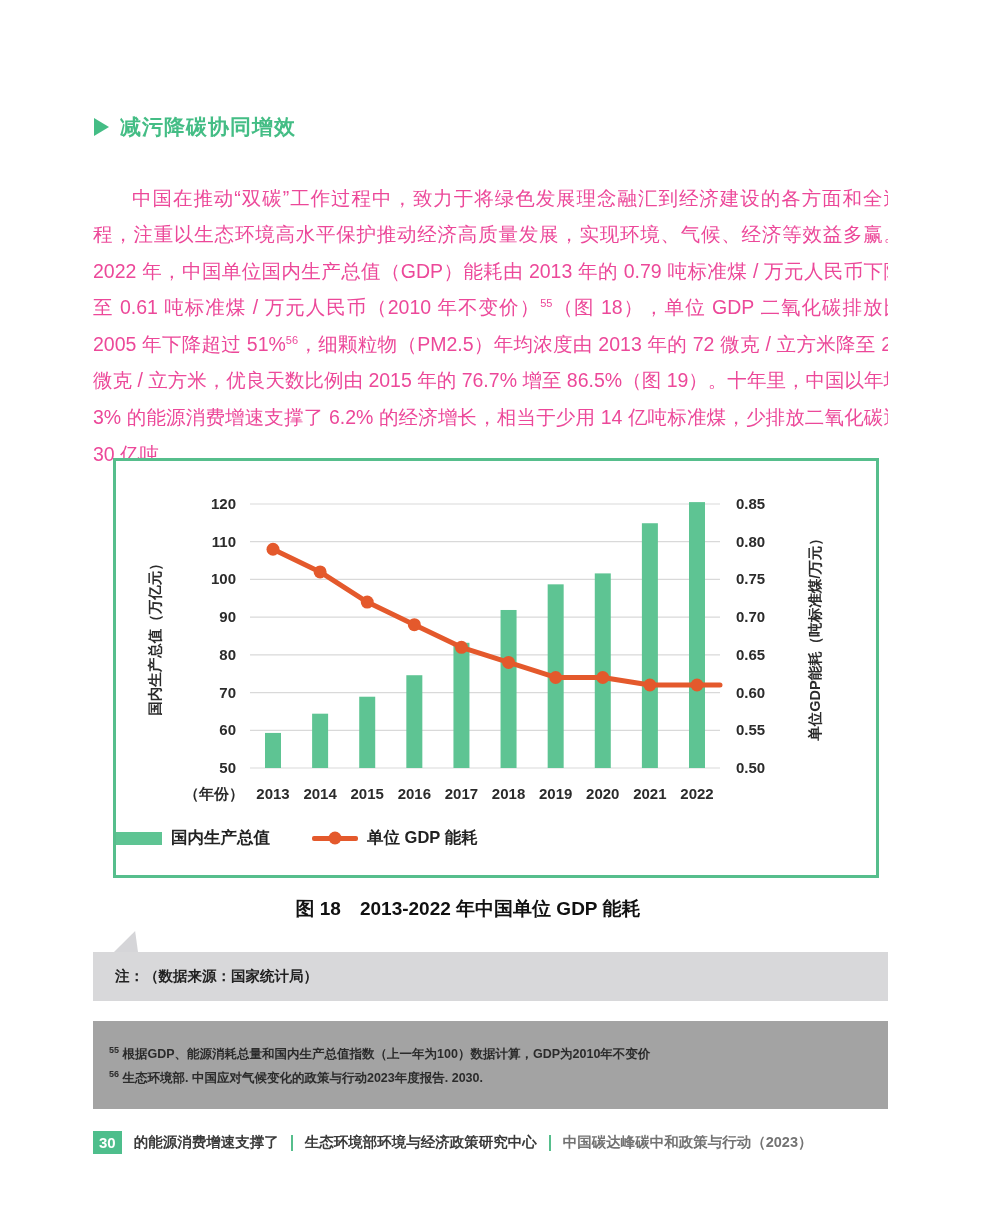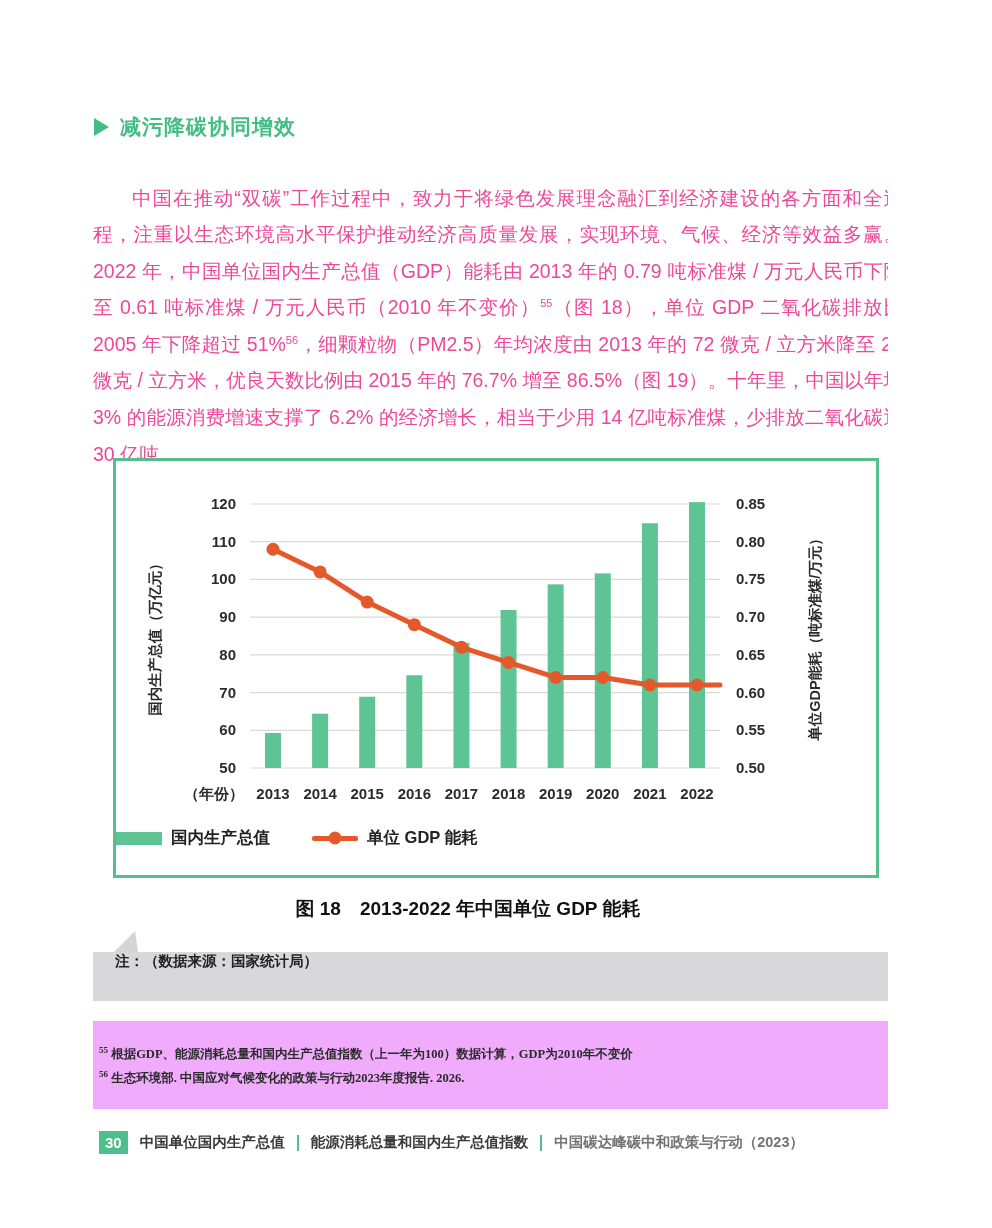--- a/index.html
+++ b/index.html
@@ -27,31 +27,31 @@
   .swatch-line{position:relative;width:46px;height:5px;background:#E4592C;border-radius:2px;}
   .swatch-line .dot{position:absolute;left:50%;top:50%;transform:translate(-50%,-50%);width:13px;height:13px;border-radius:50%;background:#E4592C;}
 
   
   .fig-caption{position:absolute;left:0;right:0;top:896px;text-align:center;font-size:19px;font-weight:bold;color:#111;margin-left:48px;}
 
   
   .note-tail{position:absolute;left:114px;top:931px;width:24px;height:21px;background:#D5D5D8;
              clip-path:polygon(0 100%,88% 0,100% 100%);}
   .note-box{position:absolute;left:93px;top:952px;width:814px;height:49px;background:#D8D8DA;
-            display:flex;align-items:flex-start;padding-left:22px;box-sizing:border-box;
+            display:flex;align-items:center;padding-left:22px;box-sizing:border-box;
             font-size:14.5px;font-weight:bold;color:#222;}
 
   
-  .fn-box{position:absolute;left:93px;top:1021px;width:814px;height:88px;background:#f0abfc;
-          box-sizing:border-box;padding:21px 20px 0 6px;font-size:12.5px;font-weight:bold;color:#2b2b2b;line-height:24px;font-family:Liberation Serif, serif;}
+  .fn-box{position:absolute;left:93px;top:1021px;width:814px;height:88px;background:#a3a3a3;
+          box-sizing:border-box;padding:21px 20px 0 16px;font-size:12.5px;font-weight:bold;color:#2b2b2b;line-height:24px;}
   .fn-box sup{font-size:9px;line-height:0;}
 
   
   .footer{position:absolute;left:93px;top:1131px;display:flex;align-items:center;gap:12px;
-          font-size:14.5px;font-weight:bold;color:#3a3a3a;margin-left:6px;}
+          font-size:14.5px;font-weight:bold;color:#3a3a3a;}
   .page-badge{background:#4EBE8C;color:#fff;font-size:15px;padding:2px 6px;line-height:19px;}
   .footer-sep{width:2px;height:16px;background:#56BE8C;}
   .footer-report{color:#737373;}
 </style>
 </head>
 <body>
 
 <div id="page">
 
   <div class="section-heading">
@@ -150,25 +150,25 @@
 
   <div class="fig-caption">图 18　2013-2022 年中国单位 GDP 能耗</div>
 
   <div class="note-tail"></div>
   <div class="note-box">
     <span>注：（数据来源：国家统计局）</span>
   </div>
 
   <div class="fn-box">
     <div class="fn-line"><sup>55</sup> <span>根据GDP、能源消耗总量和国内生产总值指数（上一年为100）数据计算，GDP为2010年不变价</span></div>
-    <div class="fn-line"><sup>56</sup> <span>生态环境部. 中国应对气候变化的政策与行动2023年度报告. 2026.</span></div>
+    <div class="fn-line"><sup>56</sup> <span>生态环境部. 中国应对气候变化的政策与行动2023年度报告. 2030.</span></div>
   </div>
 
   <div class="footer">
     <span class="page-badge">30</span>
-    <span>中国单位国内生产总值</span>
+    <span>的能源消费增速支撑了</span>
     <span class="footer-sep"></span>
-    <span>能源消耗总量和国内生产总值指数</span>
+    <span>生态环境部环境与经济政策研究中心</span>
     <span class="footer-sep"></span>
     <span class="footer-report">中国碳达峰碳中和政策与行动（2023）</span>
   </div>
 
 </div>
 
 </body></html>

